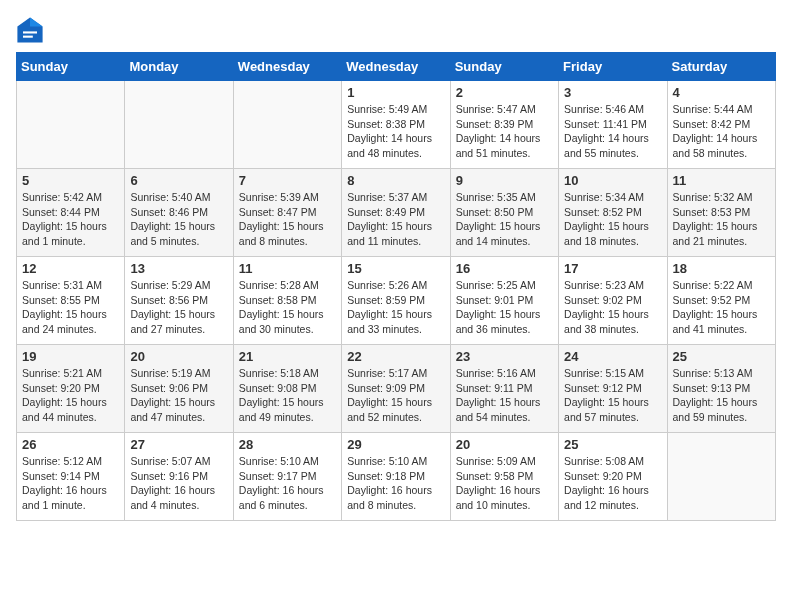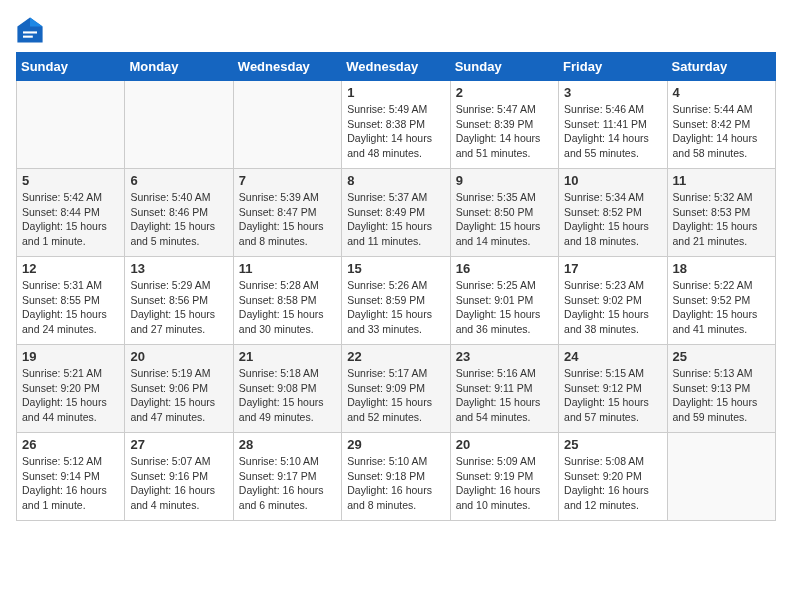--- a/index.html
+++ b/index.html
@@ -334,21 +334,21 @@
         <td>
           <div class="day-number">29</div>
           <div class="day-info">Sunrise: 5:10 AM
 Sunset: 9:18 PM
 Daylight: 16 hours
 and 8 minutes.</div>
         </td>
         <td>
           <div class="day-number">20</div>
           <div class="day-info">Sunrise: 5:09 AM
-Sunset: 9:19 PM
+Sunset: 9:58 PM
 Daylight: 16 hours
 and 10 minutes.</div>
         </td>
         <td>
           <div class="day-number">25</div>
           <div class="day-info">Sunrise: 5:08 AM
 Sunset: 9:20 PM
 Daylight: 16 hours
 and 12 minutes.</div>
         </td>

